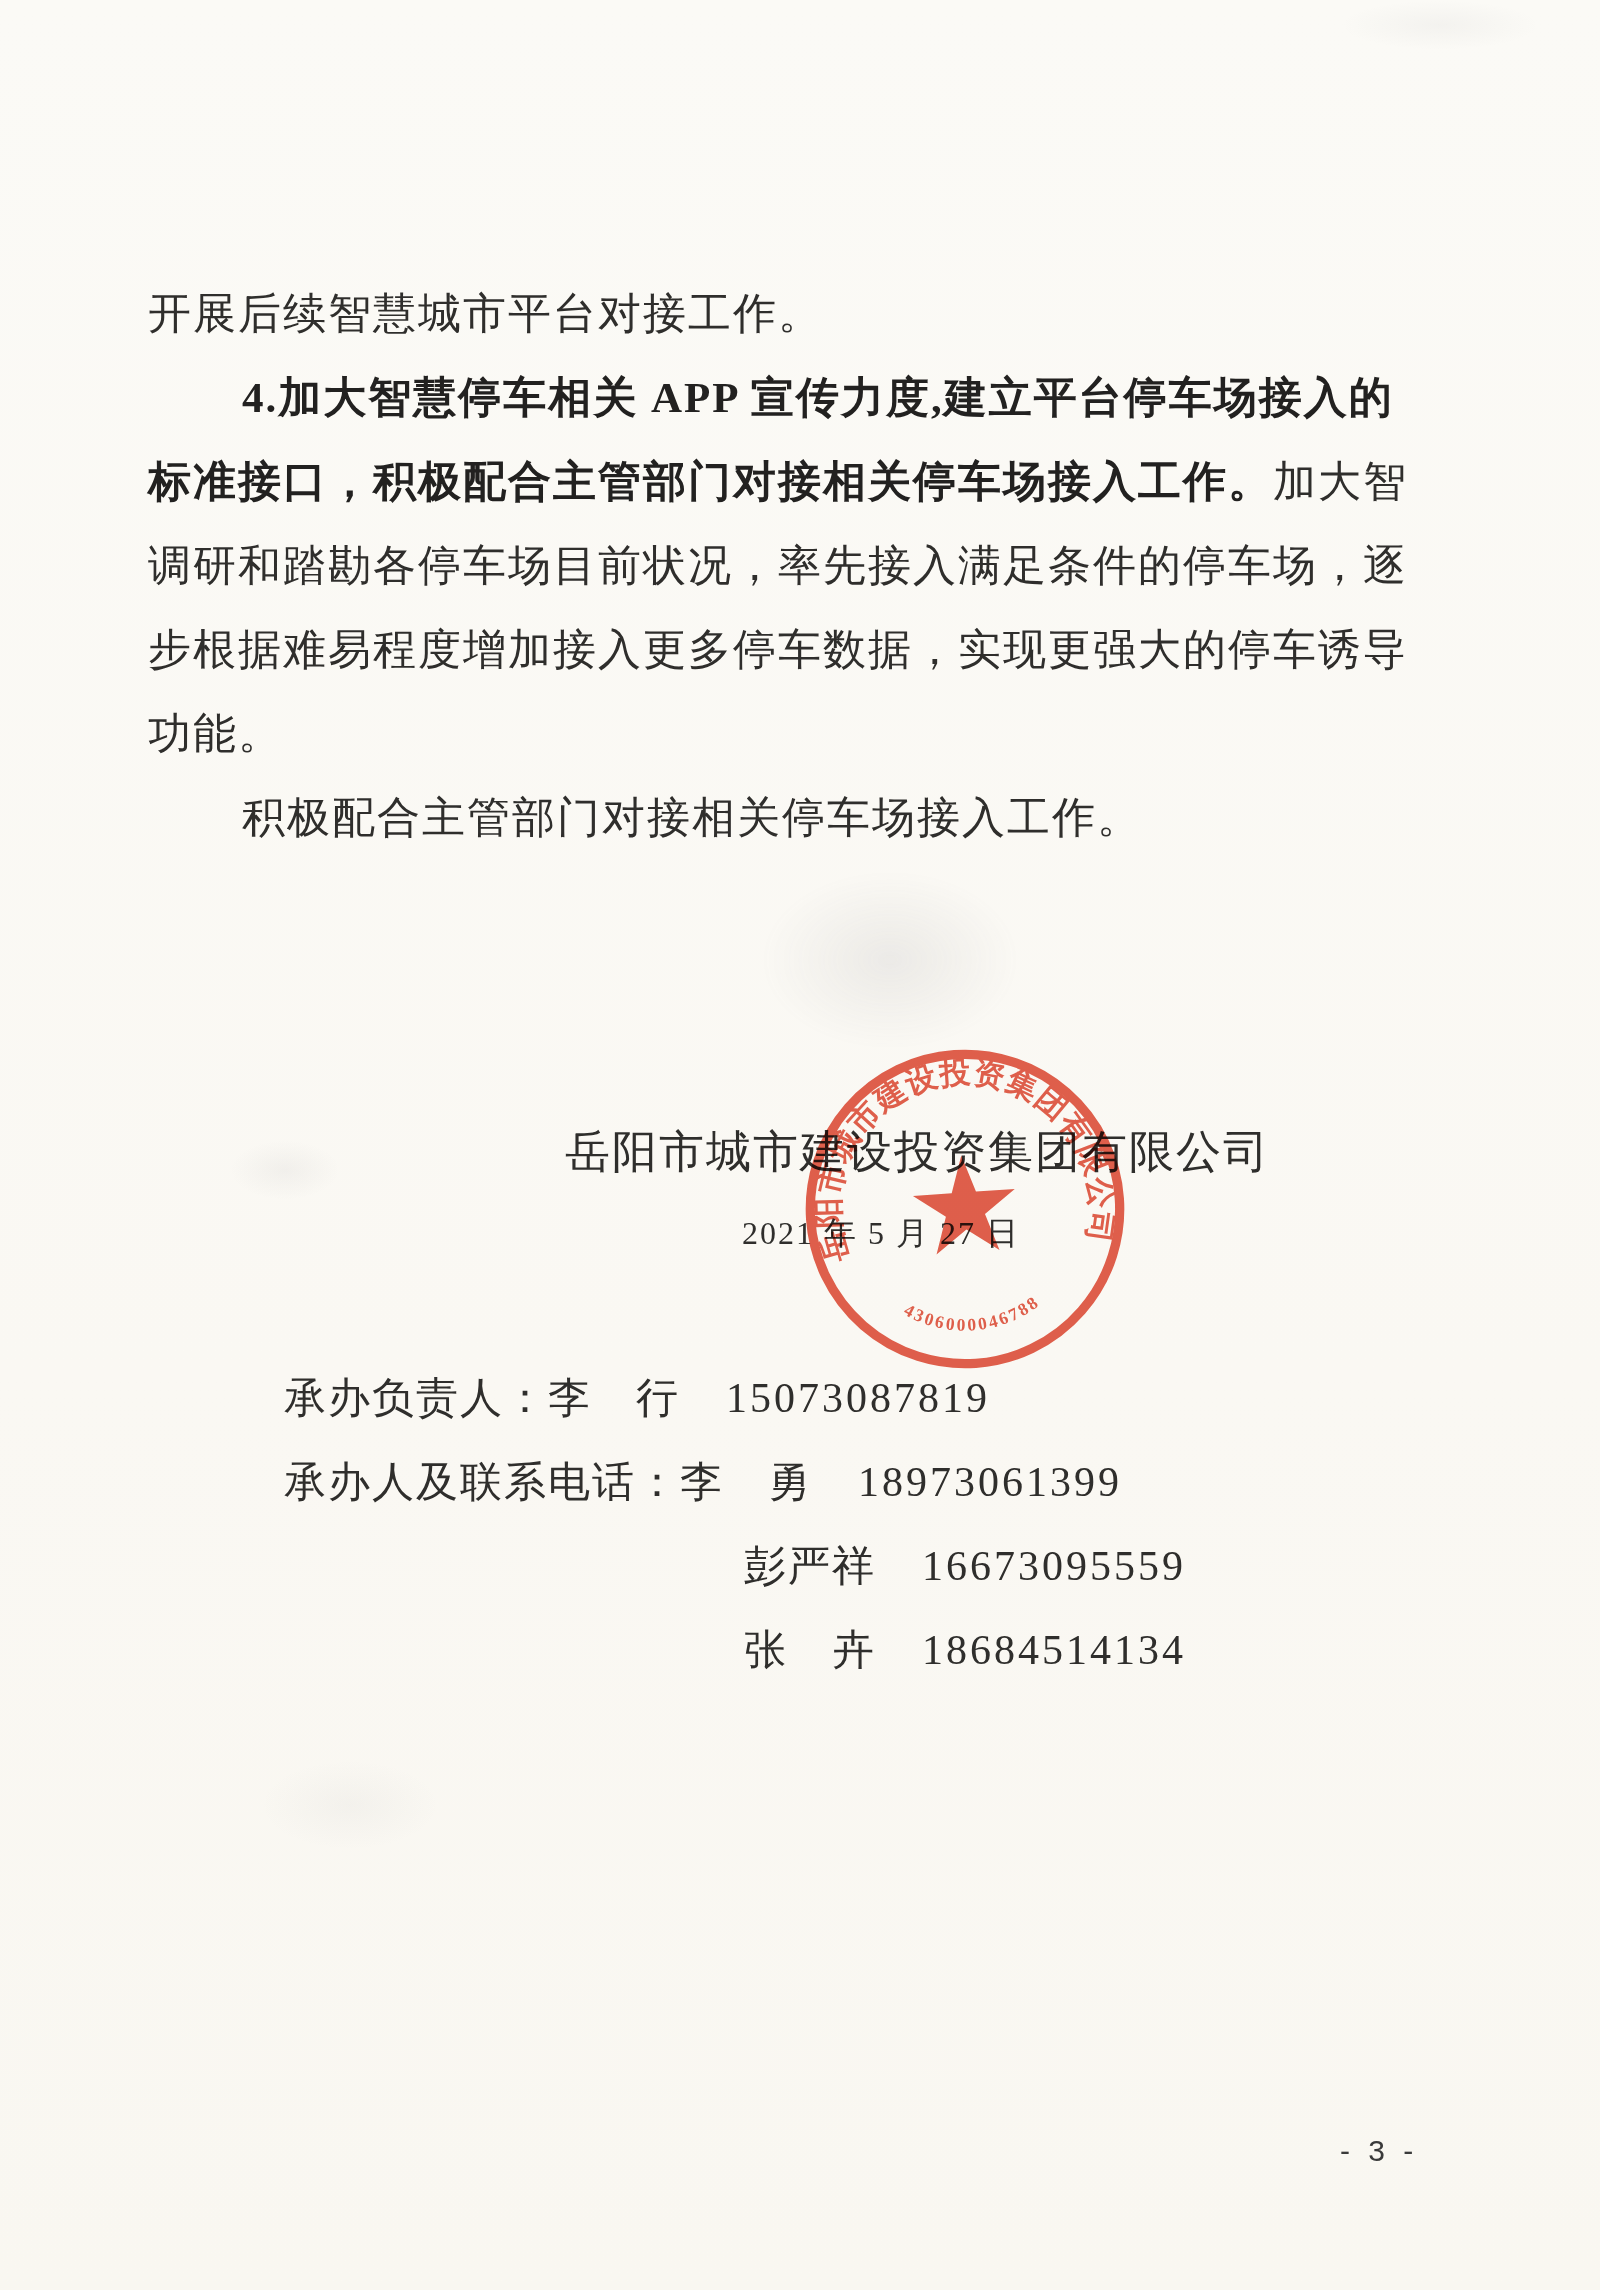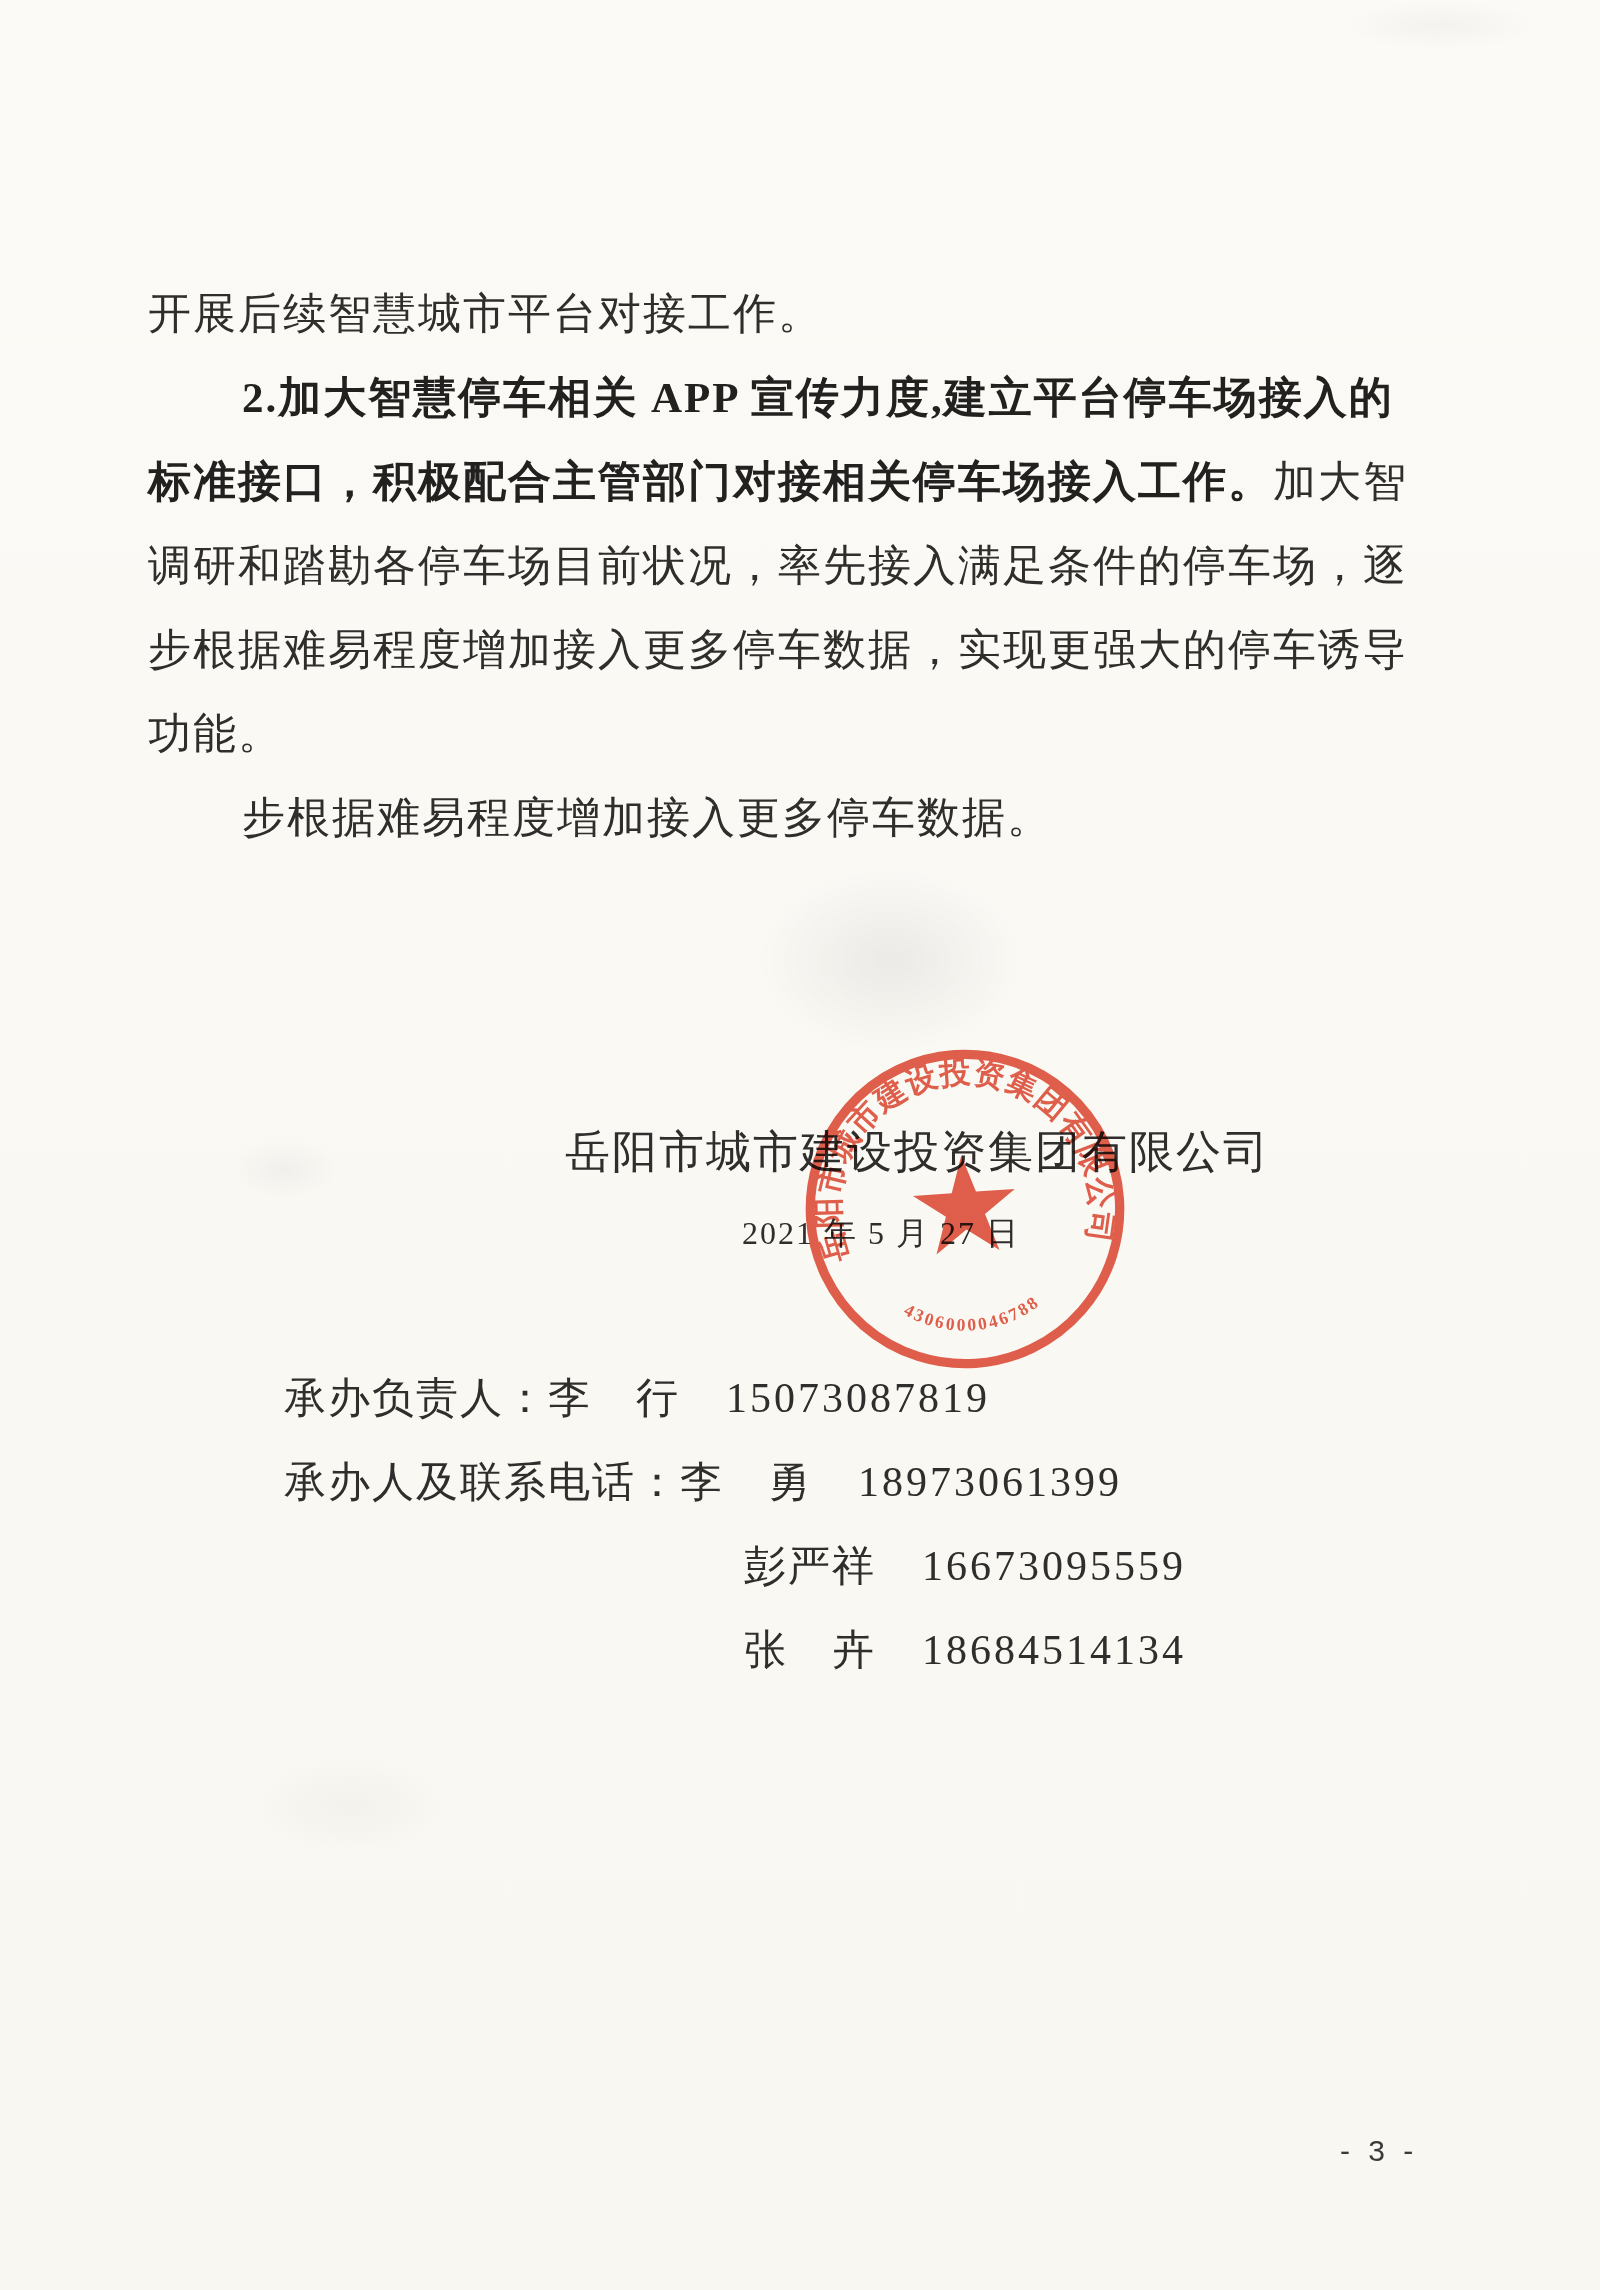--- a/index.html
+++ b/index.html
@@ -55,26 +55,26 @@
 
 <div class="page">
 
   <div class="artifact a1"></div>
   <div class="artifact a2"></div>
   <div class="artifact a3"></div>
   <div class="artifact a4"></div>
 
   <div class="body-text">
       <div class="line"><span>开展后续智慧城市平台对接工作。</span></div>
-      <div class="line indent"><span class="b">2.加大智慧停车相关 APP 宣传力度,建立平台停车场接入的</span></div>
+      <div class="line indent"><span class="b">4.加大智慧停车相关 APP 宣传力度,建立平台停车场接入的</span></div>
       <div class="line"><span class="b">标准接口，积极配合主管部门对接相关停车场接入工作。</span><span>加大智</span></div>
       <div class="line"><span>调研和踏勘各停车场目前状况，率先接入满足条件的停车场，逐</span></div>
       <div class="line"><span>步根据难易程度增加接入更多停车数据，实现更强大的停车诱导</span></div>
       <div class="line"><span>功能。</span></div>
-      <div class="line indent"><span>步根据难易程度增加接入更多停车数据。</span></div>
+      <div class="line indent"><span>积极配合主管部门对接相关停车场接入工作。</span></div>
     </div>
 
   <div class="company">岳阳市城市建设投资集团有限公司</div>
   <div class="sig-date">2021 年 5 月 27 日</div>
 
   <svg class="seal" viewBox="0 0 320 320" style="color: rgb(224, 80, 58);">
     <defs>
       <path id="arcTop" d="M 45.4 201.7 A 122 122 0 1 1 274.6 201.7" fill="none"></path>
       <path id="arcBottom" d="M 57.8 219 A 118 118 0 0 0 262.2 219" fill="none"></path>
     </defs>

